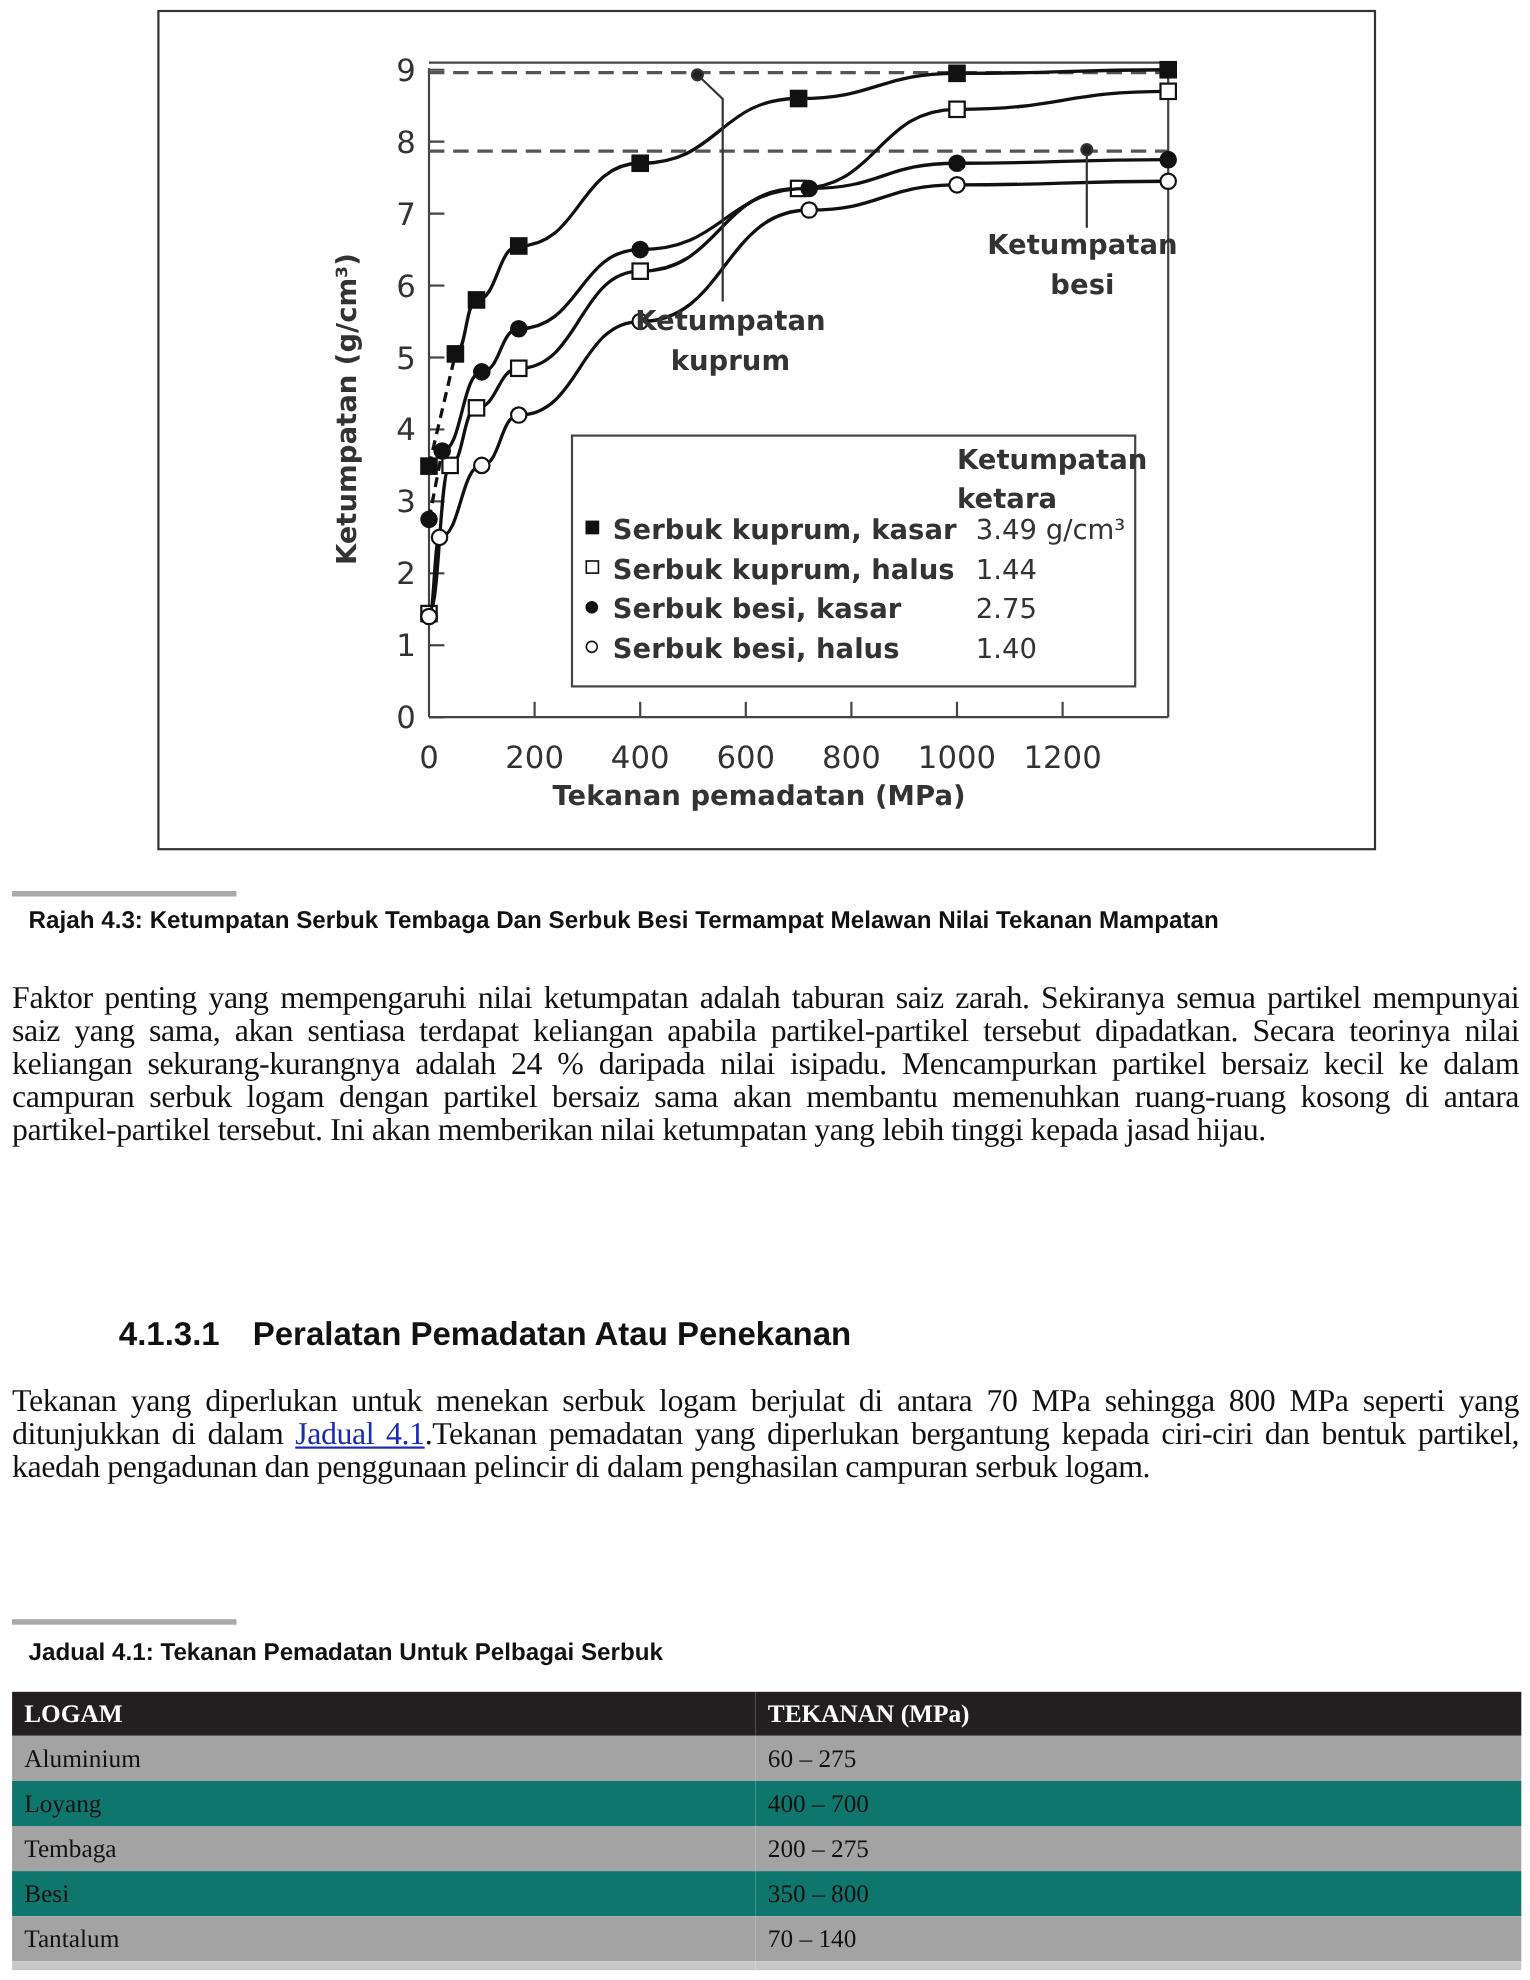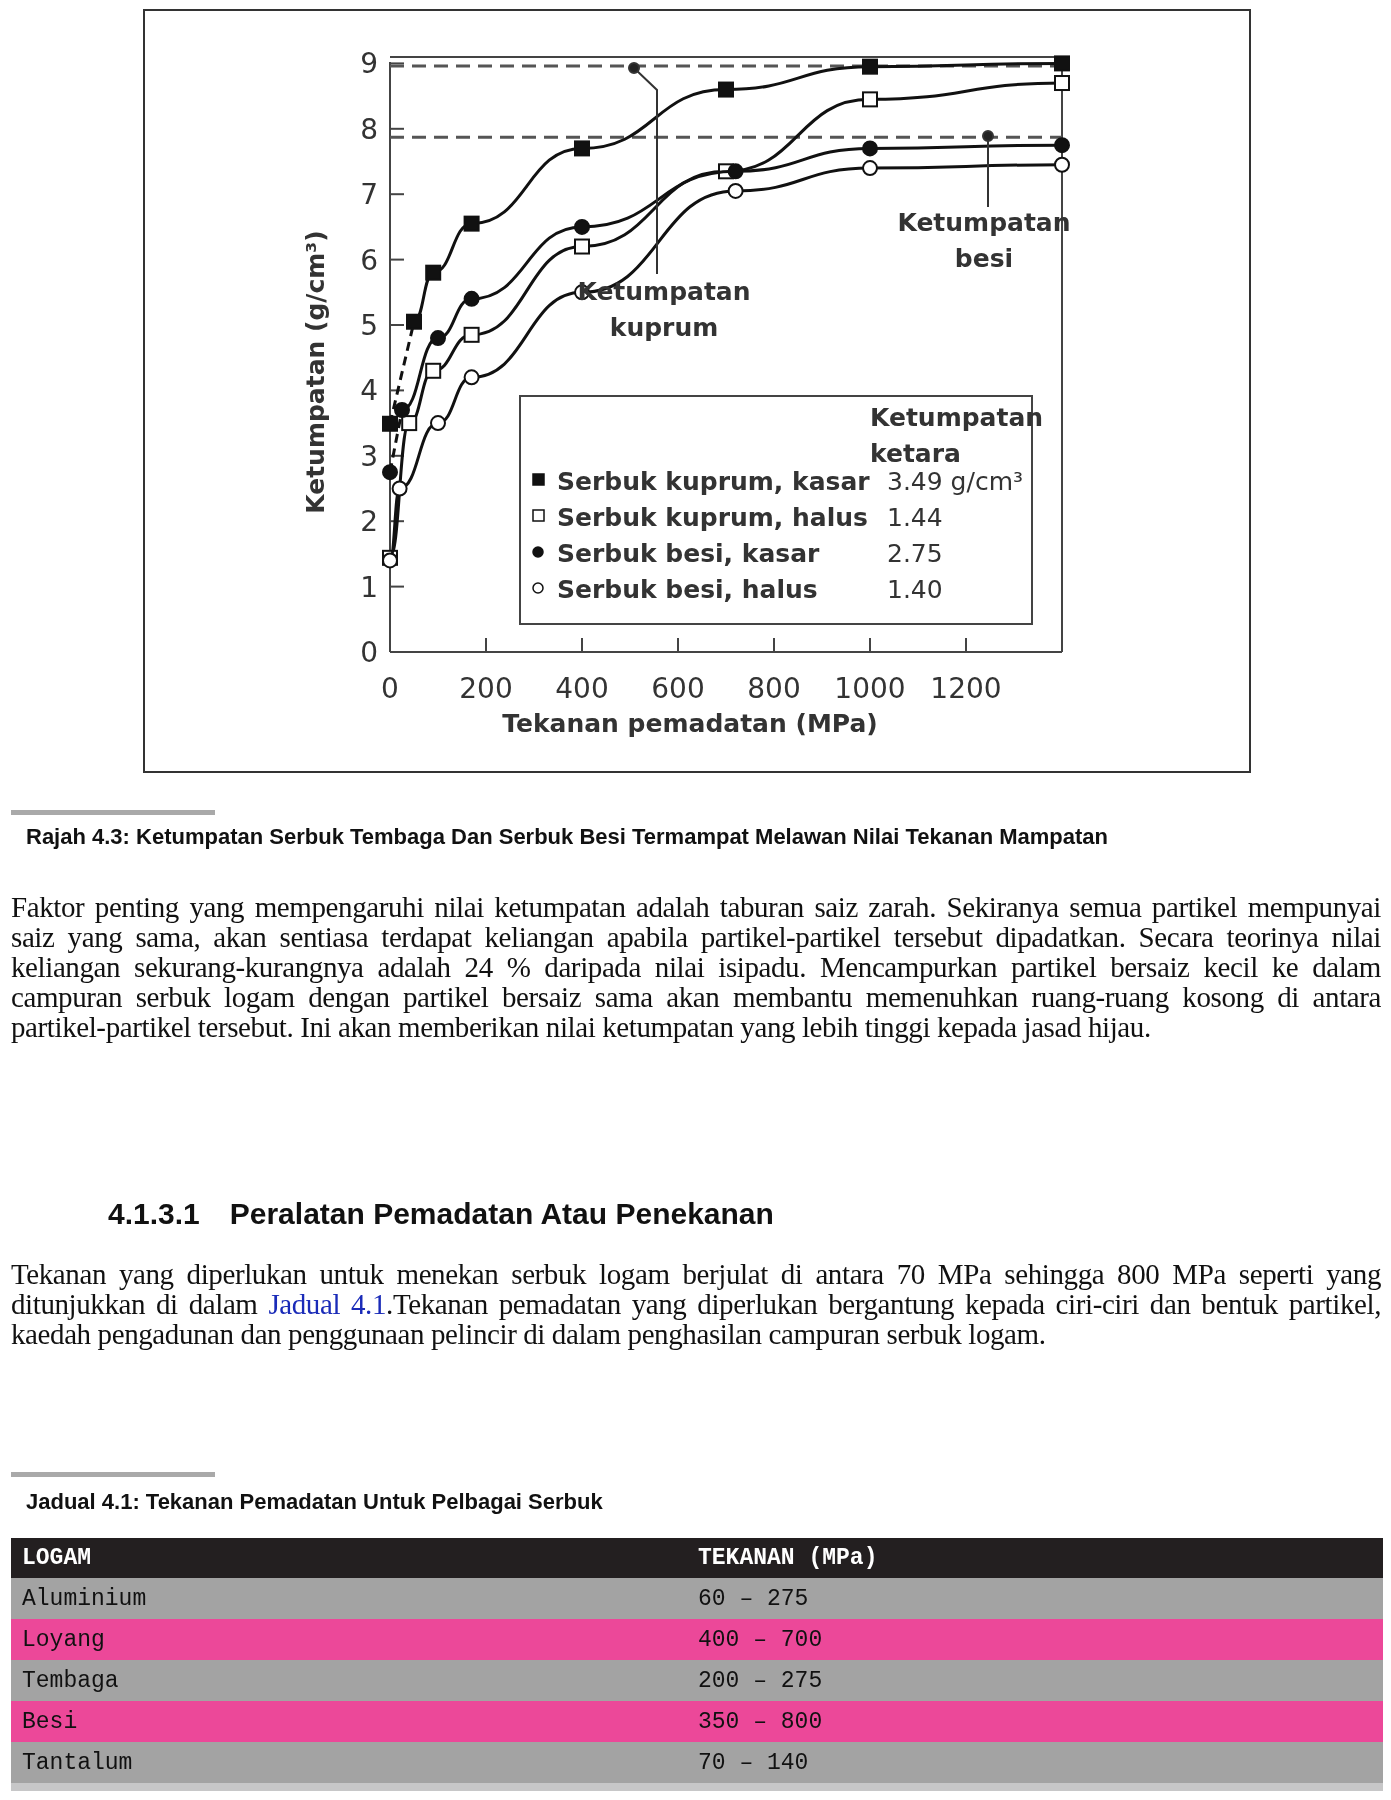--- a/index.html
+++ b/index.html
@@ -5,26 +5,26 @@
   html, body { margin:0; padding:0; background:#ffffff; }
   body { width:1391px; height:1800px; position:relative; overflow:hidden; font-family:"Liberation Serif", serif; color:#111; }
   .figure-frame { position:absolute; left:143px; top:9px; width:1108px; height:764px; border:2px solid #333; box-sizing:border-box; background:#fff; }
   .chart-svg { position:absolute; left:0; top:0; }
   .chart-text { font-family:"DejaVu Sans", sans-serif; fill:#333; }
   .caption-rule { position:absolute; left:11px; height:5px; width:204px; background:#a9a9a9; }
   .caption { position:absolute; left:26px; font-family:"Liberation Sans", sans-serif; font-weight:bold; font-size:22px; color:#111; }
   .para { position:absolute; left:11px; width:1370px; font-size:29px; line-height:30px; text-align:justify; font-family:"Liberation Serif", serif; letter-spacing:-0.4px; }
   .heading { position:absolute; left:108px; top:1197px; font-family:"Liberation Sans", sans-serif; font-weight:bold; font-size:30px;text-align:right; }
   .heading .num { margin-right:30px; }
-  .link { color:#1a2bb8; cursor:pointer; }
-  table.data-table { position:absolute; left:11px; top:1538px; width:1372px; border-collapse:collapse; font-family:Liberation Mono, monospace; font-size:23px; }
+  .link { color:#1a2bb8; text-decoration:underline; cursor:pointer; }
+  table.data-table { position:absolute; left:11px; top:1538px; width:1372px; border-collapse:collapse; font-family:Liberation Serif, serif; font-size:23px; }
   table.data-table th { background:#231f20; color:#fff; text-align:left; font-weight:bold; height:40px; padding:0 11px; }
   table.data-table td { height:41px; padding:0 11px; }
   table.data-table tr.odd td { background:#a3a3a3; }
-  table.data-table tr.even td { background:#ec4899; }
+  table.data-table tr.even td { background:#0f766e; }
   table.data-table tr.tail td { background:#c7c7c8; height:8px; padding:0; }
   .col2 { width:674px; }
 </style>
 </head>
 <body>
 
 <div class="figure-frame">
   <svg class="chart-svg" width="1108" height="764" viewBox="143 9 1108 764" xmlns="http://www.w3.org/2000/svg">
 
     <g stroke="#444" stroke-width="2" fill="none">

